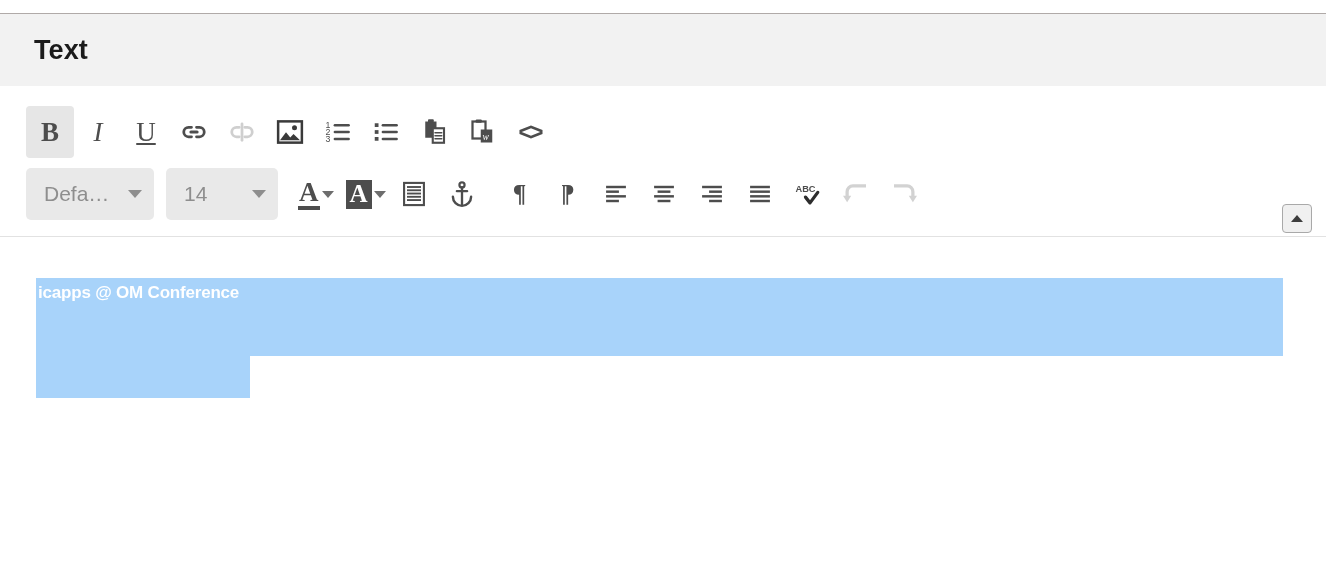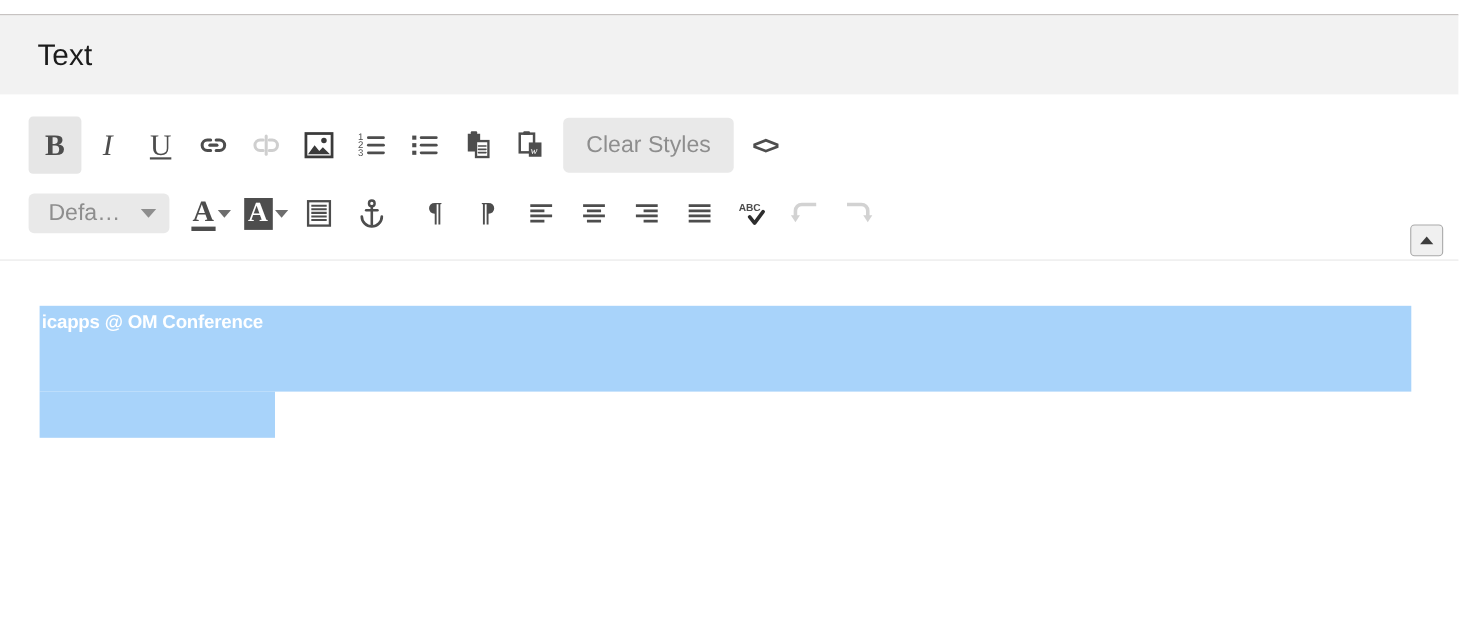--- a/index.html
+++ b/index.html
@@ -35,20 +35,21 @@
     width: 1326px; height: 72px;
     background: #f2f2f2;
     display: flex;
     align-items: center;
   }
   .header-title {
     margin-left: 34px;
     font-size: 27px;
     color: #1b1b1b;
     letter-spacing: 0.1px;
+    font-weight: bold;
   }
 
   
   .toolbar {
     position: absolute;
     left: 0; top: 86px;
     width: 1326px; height: 150px;
     background: #ffffff;
   }
   .toolbar-rule {
@@ -130,21 +131,21 @@
     justify-content: center;
     margin-left: 6px;
     margin-right: 4px;
     cursor: pointer;
     border: none;
     font-family: "Liberation Sans", sans-serif;
   }
 
   
   .dd {
-    height: 36px;
+    height: 52px;
     border-radius: 5px;
     background: #e9e9e9;
     display: flex;
     align-items: center;
     color: #8e8e8e;
     font-size: 21px;
     margin-right: 12px;
     cursor: pointer;
     padding: 0 12px 0 18px;
     box-sizing: border-box;
@@ -359,35 +360,38 @@
 
       <button class="tbtn">
         <svg width="30" height="30" viewBox="0 0 24 24">
           <rect x="4.4" y="3.6" width="10.4" height="13.6" fill="none" stroke="#4d4d4d" stroke-width="1.8"></rect>
           <rect x="7" y="1.9" width="4.8" height="2.6" rx="0.7" fill="#4d4d4d"></rect>
           <rect x="11" y="10" width="9.2" height="10.4" fill="#4d4d4d"></rect>
           <text x="12.3" y="18.6" font-size="7.6" font-family="Liberation Serif, serif" font-style="italic" fill="#ffffff">w</text>
         </svg>
       </button>
 
-      <button class="clear-styles">Clear Styles</button>
 
       <button class="tbtn">
         <span class="glyph-code">&lt;&gt;</span>
       </button>
     </div>
 
     <div class="trow trow2">
 
       <div class="dd dd-style">
         <span class="dd-label">Defa…</span>
         <span class="caret"></span>
       </div>
 
 
+      <div class="dd dd-size">
+        <span class="dd-label">14</span>
+        <span class="caret"></span>
+      </div>
 
       <div class="color-btn">
         <span class="fontcolor-A">A</span>
         <span class="caret-sm"></span>
       </div>
 
       <div class="color-btn">
         <span class="bgcolor-A">A</span>
         <span class="caret-sm"></span>
       </div>

